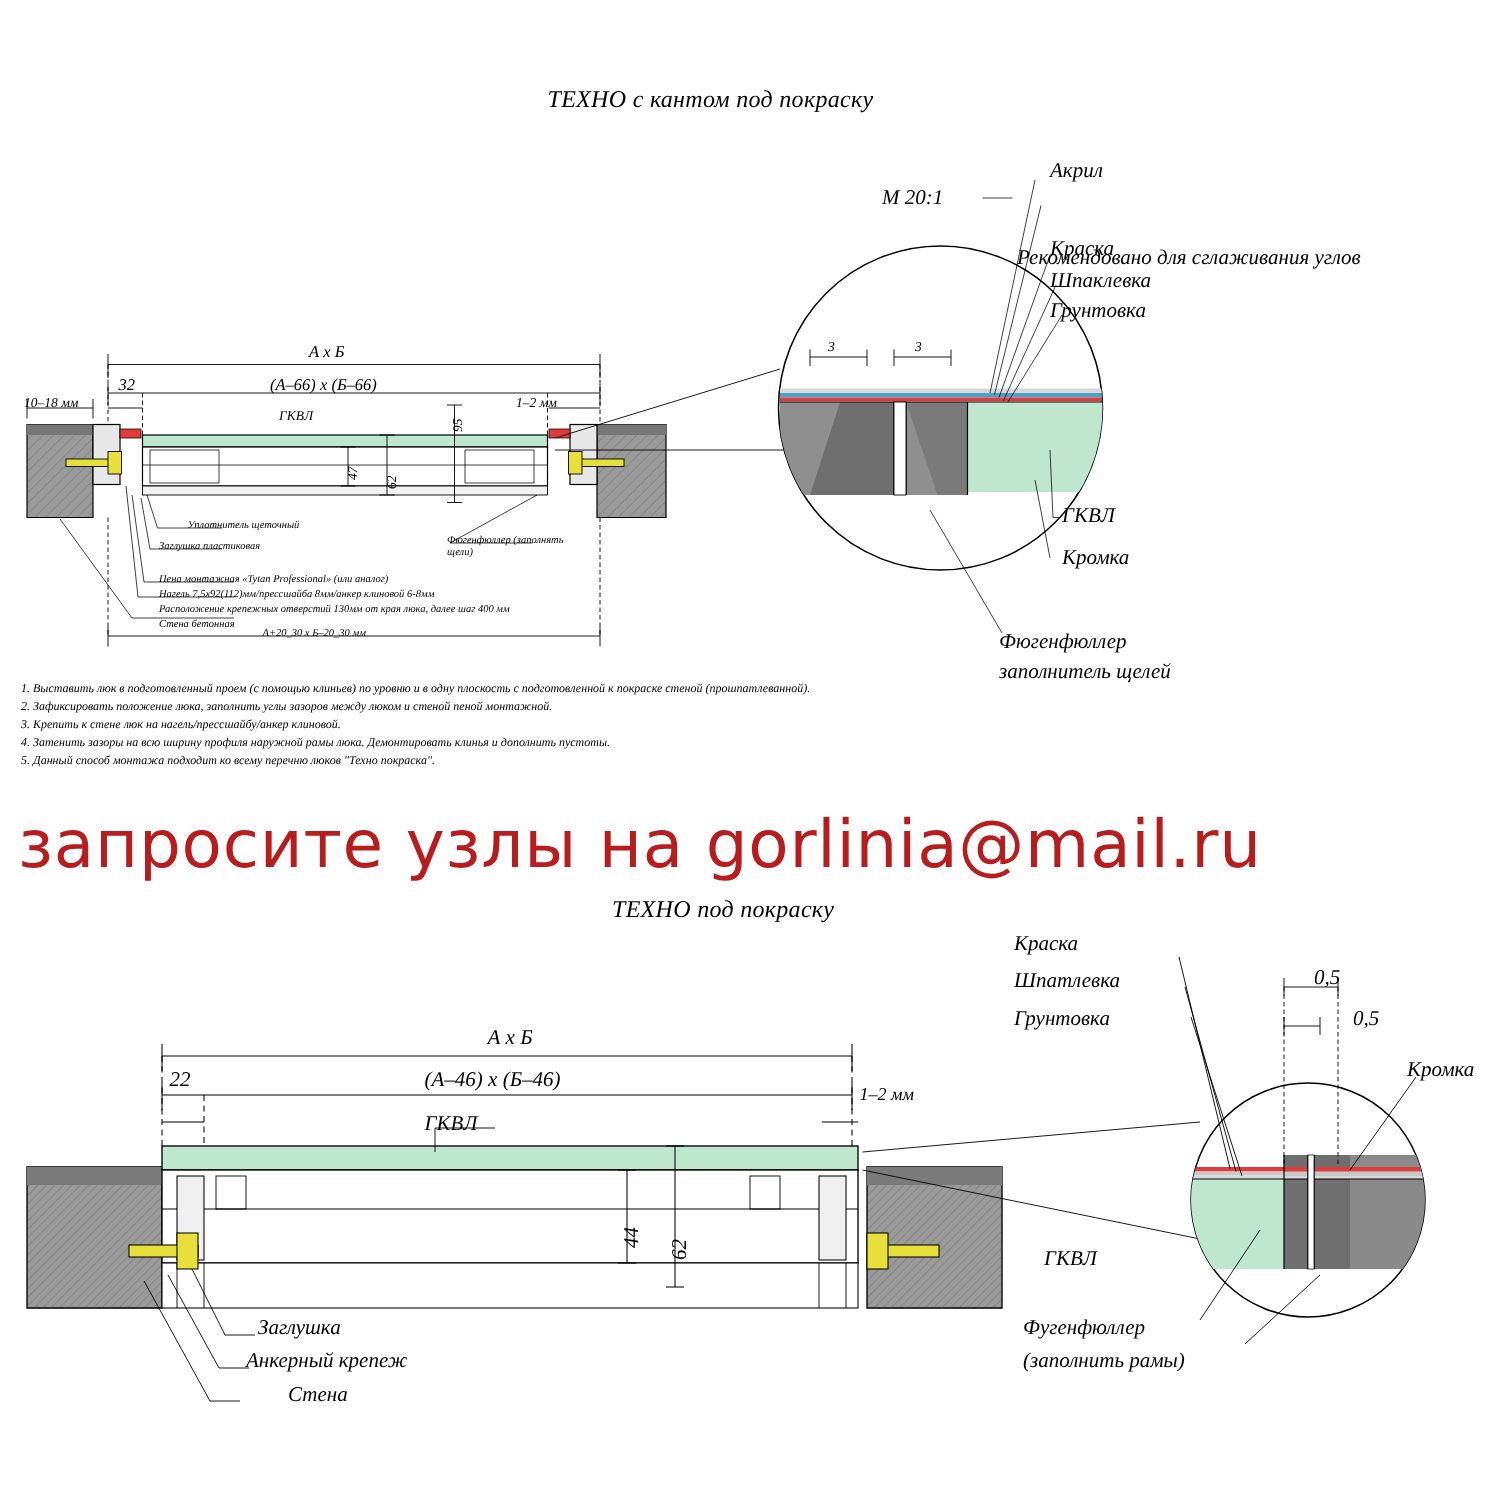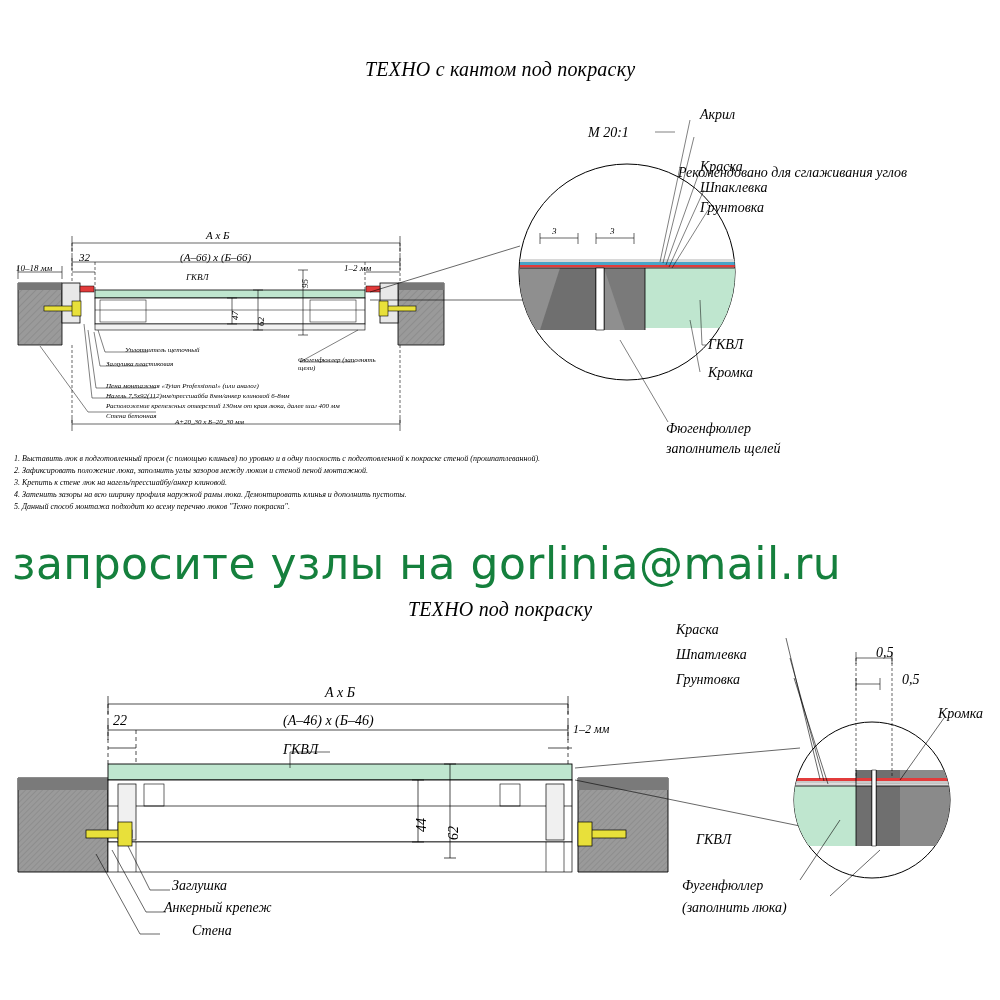--- a/index.html
+++ b/index.html
@@ -16,35 +16,35 @@
     overflow: hidden;
   }
   .t {
     position: absolute;
     white-space: nowrap;
     color: #000000;
     font-family: "Liberation Serif", serif;
   }
   .title {
     font-style: italic;
-    font-size: 20px;
+    font-size: 16px;
     letter-spacing: .2px;
   }
   .lbl { font-size: 14px; font-style: italic; }
   .lbl-sm { font-size: 12px; font-style: italic; }
   .lbl-tiny { font-size: 7px; font-style: italic; }
   .dim { font-size: 11px; font-style: italic; }
   .dim-sm { font-size: 9px; font-style: italic; }
   .note { font-size: 8px; font-style: italic; }
   .watermark {
     position: absolute;
     left: 12px;
     top: 538px;
     font-size: 44px;
-    color: #15803d;
+    color: #b91c1c;
     font-family: "DejaVu Sans", sans-serif;
     letter-spacing: .5px;
     white-space: nowrap;
   }
   svg { position: absolute; left: 0; top: 0; }
   .vert {
     transform-origin: left top;
   }
 </style>
 </head>
@@ -394,15 +394,15 @@
   <div class="t lbl" style="left:192px; top:923px;">Стена</div>
 
   <div class="t lbl" style="left:676px; top:622px;">Краска</div>
   <div class="t lbl" style="left:676px; top:647px;">Шпатлевка</div>
   <div class="t lbl" style="left:676px; top:672px;">Грунтовка</div>
   <div class="t lbl" style="left:876px; top:645px;">0,5</div>
   <div class="t lbl" style="left:902px; top:672px;">0,5</div>
   <div class="t lbl" style="left:938px; top:706px;">Кромка</div>
   <div class="t lbl" style="left:696px; top:832px;">ГКВЛ</div>
   <div class="t lbl" style="left:682px; top:878px;">Фугенфюллер</div>
-  <div class="t lbl" style="left:682px; top:900px;">(заполнить люка)</div>
+  <div class="t lbl" style="left:682px; top:900px;">(заполнить рамы)</div>
 
 </div>
 
 </body></html>

